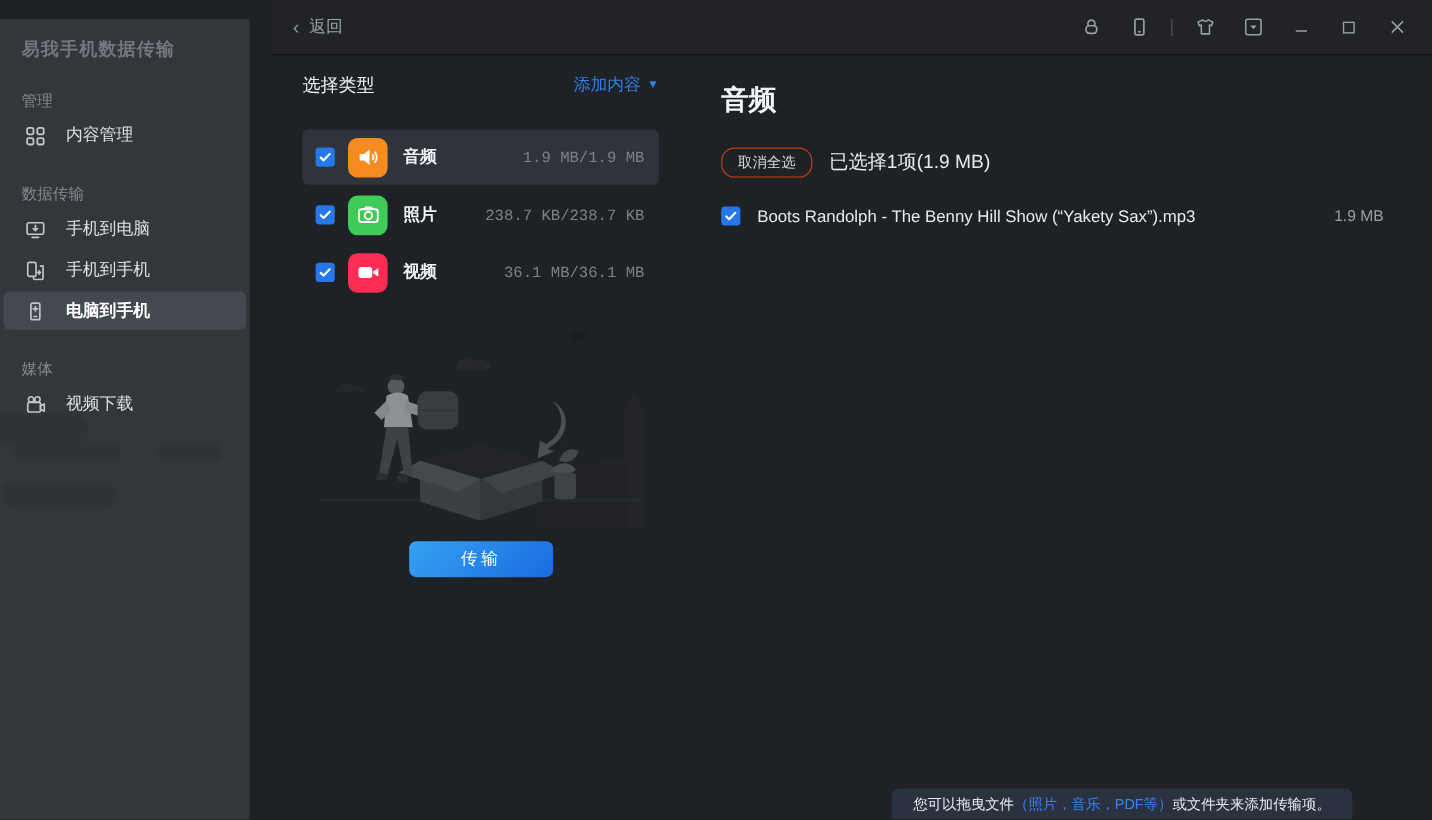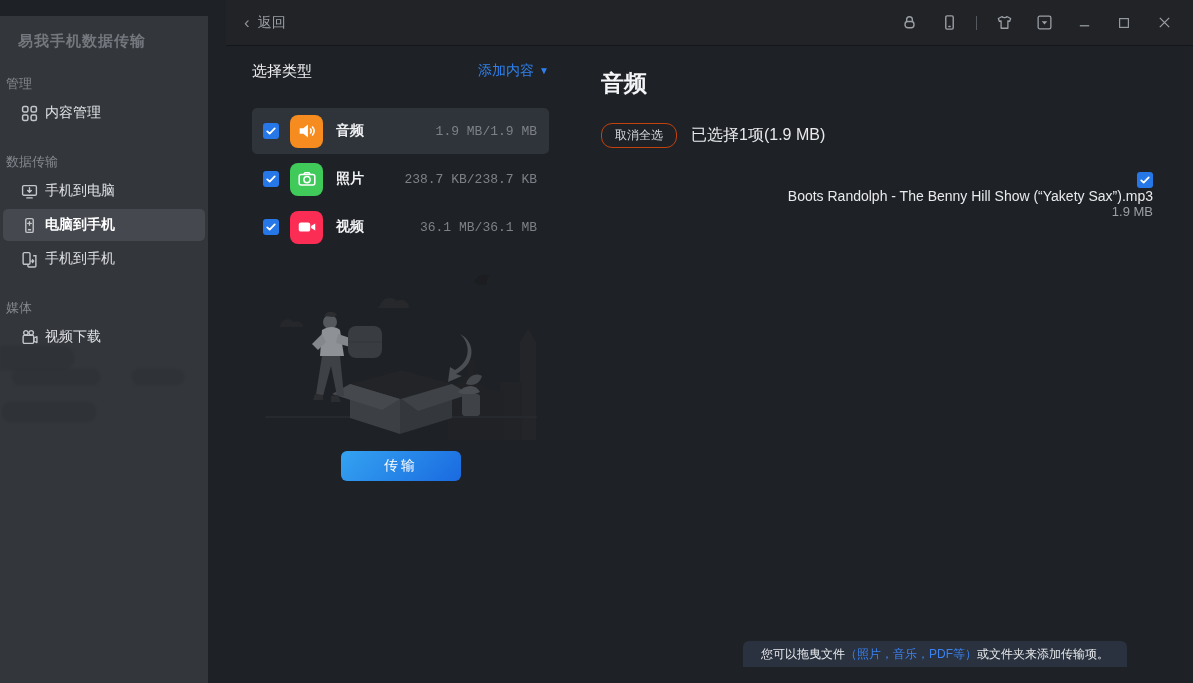--- a/index.html
+++ b/index.html
@@ -8,23 +8,23 @@
     font-family:"Liberation Sans","DejaVu Sans",sans-serif;
     background:#1e2125; color:#e6e8ea; position:relative;
   }
 
   
   .sidebar {
     position:absolute; left:0; top:16px; width:208px; height:683px;
     background:#33363b; z-index:5; padding-top:14px;
   }
   .app-title { color:#74777d; font-size:15px; font-weight:bold; padding:2px 18px 0; letter-spacing:1px; }
-  .side-section-label { color:#85888e; font-size:13px; padding:0 6px; margin-top:24px; margin-bottom:4px; }
+  .side-section-label { color:#85888e; font-size:13px; padding:0 18px; margin-top:24px; margin-bottom:4px; }
   .side-item {
-    display:flex; align-items:center; gap:7px; height:32px; padding:0 18px;
+    display:flex; align-items:center; gap:17px; height:32px; padding:0 18px;
     color:#dfe1e4; font-size:14px; cursor:default; margin:2px 3px; border-radius:5px;
   }
   .side-item .si { width:17px; height:17px; color:#c3c6cb; flex:0 0 auto; display:flex; }
   .side-item.active { background:#45484e; font-weight:bold; color:#ffffff; }
   .ghost { position:absolute; background:#2e3136; border-radius:9px; filter:blur(1px); opacity:.75; }
 
   
   .topbar {
     position:absolute; left:226px; top:0; right:0; height:46px;
     background:#212327; border-bottom:1px solid #141619;
@@ -75,27 +75,27 @@
 
   
   .detail-panel { position:absolute; left:375px; top:0; right:40px; }
   .detail-title { font-size:23px; font-weight:bold; color:#f4f5f7; margin-top:22px; }
   .select-bar { display:flex; align-items:center; margin-top:24px; gap:14px; }
   .deselect-btn {
     background:transparent; border:1px solid #c2410c; border-radius:11px;
     color:#d9dbdf; font-size:12px; padding:3px 13px; cursor:pointer; font-family:inherit;
   }
   .select-summary { font-size:16px; color:#e8eaec; }
-  .file-row { display:flex; align-items:flex-end; margin-top:24px; height:30px;flex-direction:column; }
+  .file-row { display:flex; align-items:flex-start; margin-top:24px; height:30px; }
   .file-name { margin-left:14px; font-size:14px; color:#e8eaec; }
   .file-size { margin-left:auto; font-size:13px; color:#9ba0a6; }
 
   
   .footer-hint {
-    position:absolute; left:517px; bottom:16px; height:26px; min-width:384px;
+    position:absolute; left:517px; bottom:0; height:26px; min-width:384px;
     background:#2a3240; border-radius:6px 6px 0 0;
     display:flex; align-items:center; justify-content:center;
     font-size:12px; color:#e8eaec; padding:0 14px; white-space:nowrap;
   }
   .footer-hint .hl { color:#3b82f0; }
 </style>
 </head>
 <body>
 
 <div class="sidebar">
@@ -118,39 +118,39 @@
   <div class="side-item">
     <span class="si">
       <svg viewBox="0 0 16 16" width="17" height="17" fill="none" stroke="currentColor" stroke-width="1.3">
         <rect x="1.5" y="2.5" width="13" height="9" rx="1.2"></rect>
         <path d="M8 4.5v4M6.3 7 8 8.7 9.7 7" stroke-linecap="round" stroke-linejoin="round"></path>
         <path d="M5.5 14h5" stroke-linecap="round"></path>
       </svg>
       </span>
     <span>手机到电脑</span>
   </div>
+  <div class="side-item">
+    <span class="si">
+      <svg viewBox="0 0 16 16" width="17" height="17" fill="none" stroke="currentColor" stroke-width="1.3">
+        <rect x="2" y="1.5" width="6.5" height="11" rx="1.2"></rect>
+        <path d="M11.5 4.5h2.5v9.5a1 1 0 0 1-1 1H7.5a1 1 0 0 1-1-1v-1"></path>
+        <path d="M9.5 9.5 12 9.5 10.8 8.2M12 9.5 10.8 10.8" stroke-linecap="round" stroke-linejoin="round"></path>
+      </svg>
+      </span>
+    <span>手机到手机</span>
+  </div>
   <div class="side-item active">
     <span class="si">
       <svg viewBox="0 0 16 16" width="17" height="17" fill="none" stroke="currentColor" stroke-width="1.3">
         <rect x="4.5" y="1.5" width="7" height="13" rx="1.4"></rect>
         <path d="M8 4.3v3.4M6.3 6h3.4" stroke-linecap="round"></path>
         <path d="M7 12h2" stroke-linecap="round"></path>
       </svg>
       </span>
     <span>电脑到手机</span>
-  </div>
-  <div class="side-item">
-    <span class="si">
-      <svg viewBox="0 0 16 16" width="17" height="17" fill="none" stroke="currentColor" stroke-width="1.3">
-        <rect x="2" y="1.5" width="6.5" height="11" rx="1.2"></rect>
-        <path d="M11.5 4.5h2.5v9.5a1 1 0 0 1-1 1H7.5a1 1 0 0 1-1-1v-1"></path>
-        <path d="M9.5 9.5 12 9.5 10.8 8.2M12 9.5 10.8 10.8" stroke-linecap="round" stroke-linejoin="round"></path>
-      </svg>
-      </span>
-    <span>手机到手机</span>
   </div>
 
   <div class="side-section-label">媒体</div>
   <div class="side-item">
     <span class="si">
       <svg viewBox="0 0 16 16" width="17" height="17" fill="none" stroke="currentColor" stroke-width="1.3">
         <circle cx="4.6" cy="3.6" r="2.1"></circle>
           <circle cx="9.6" cy="3.6" r="2.1"></circle>
         <rect x="2" y="6" width="10" height="7.5" rx="1.2"></rect>
         <path d="M12 8.5l3-1.3v5.6l-3-1.3z" stroke-linejoin="round"></path>

